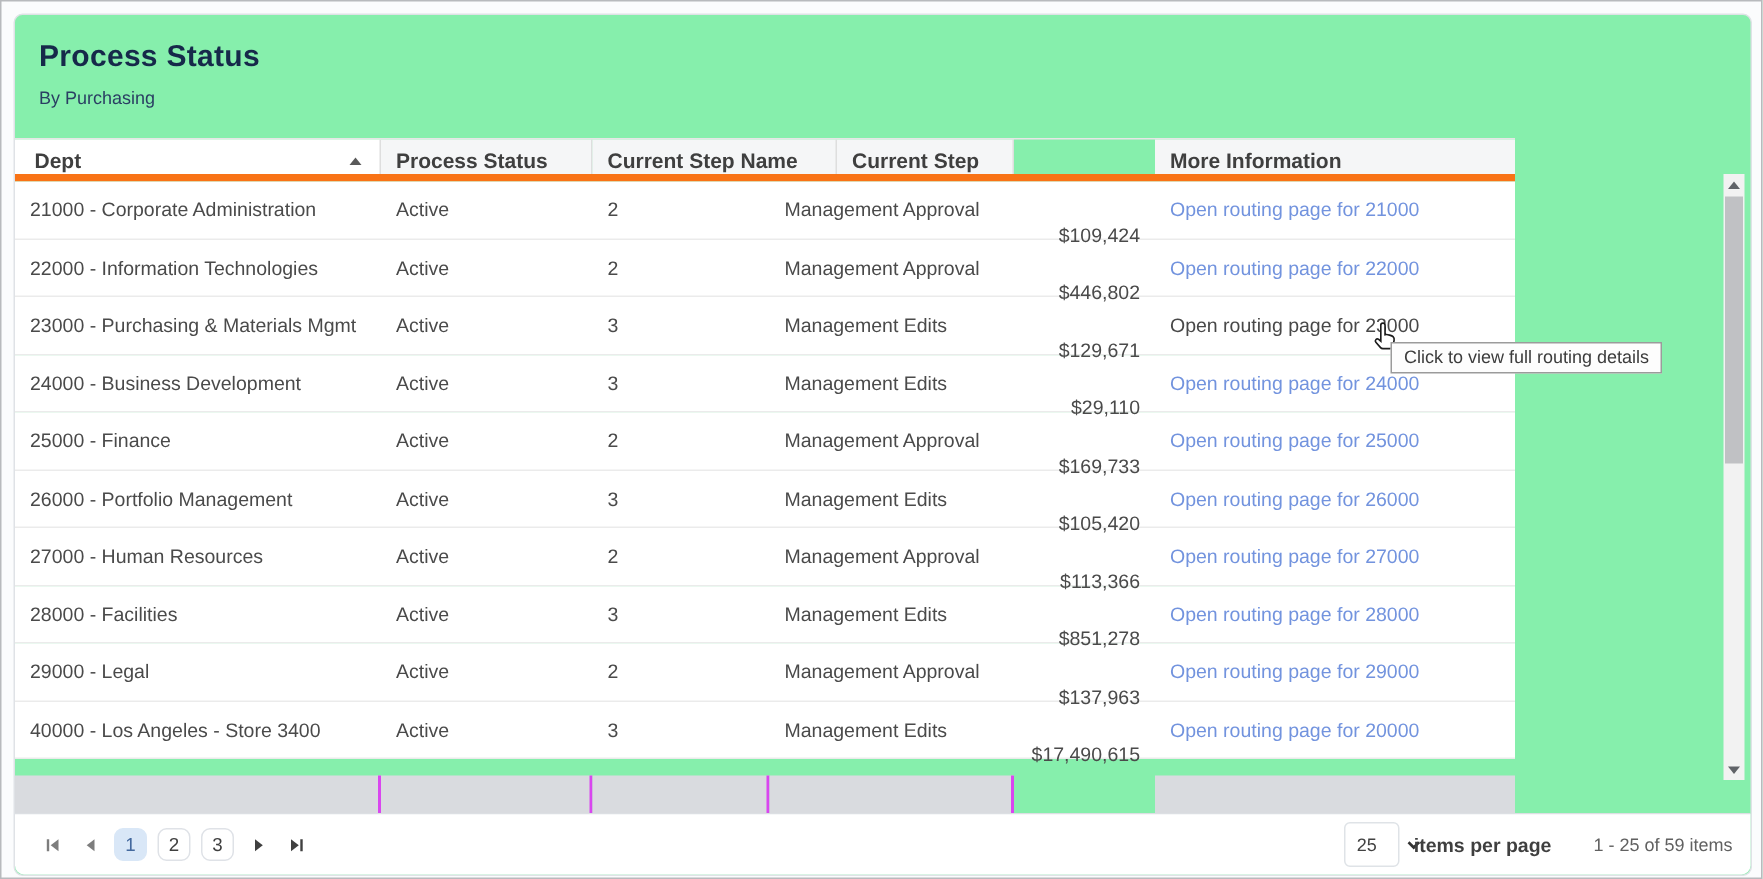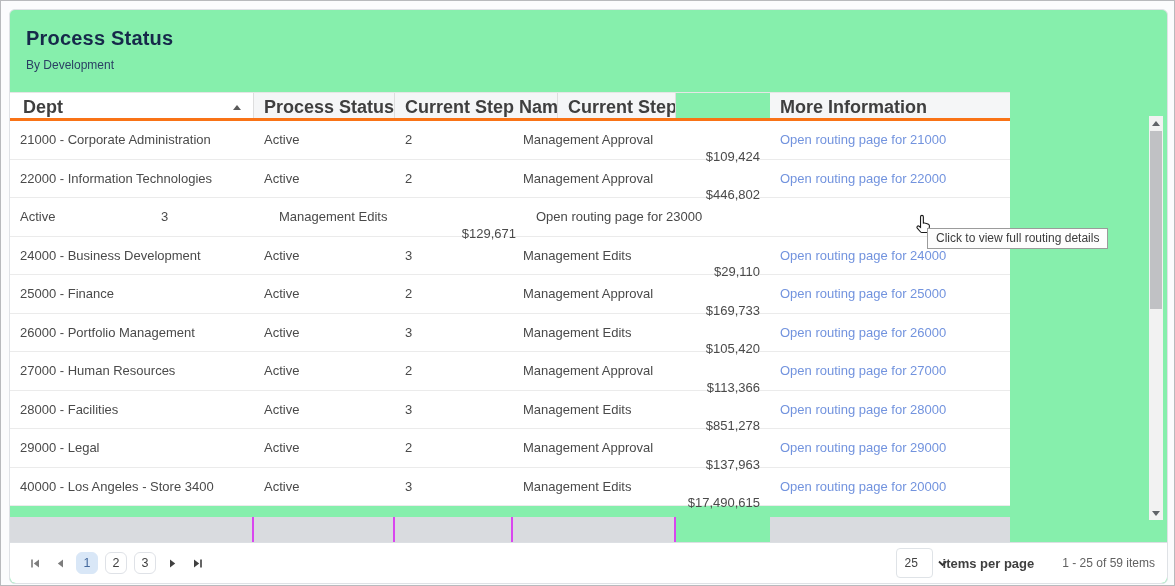--- a/index.html
+++ b/index.html
@@ -9,22 +9,22 @@
   .card { position:absolute; left:8px; top:8px; width:1159px; height:575px;
           background:#86efac; border:1px solid #dfe2e6; border-radius:6px; }
 
   
   .card-head { padding:17px 16px 0 16px; }
   .page-title { font-size:20px; font-weight:700; color:#16294a; letter-spacing:.2px; }
   .page-subtitle { margin-top:8px; font-size:12px; color:#2a3f63; }
 
   
   .grid-header { display:flex; margin-top:20px; height:29px; line-height:28px;
-                 border-top:1px solid #e6e6e6; border-bottom:3px solid #f97316;
-                 width:1000px; font-size:18px; font-weight:700; color:#3f3f3f; }
+                 border-top:1px solid #e6e6e6; border-bottom:5px solid #f97316;
+                 width:1000px; font-size:14px; font-weight:700; color:#3f3f3f; }
   .hcell { background:#f5f6f7; border-right:1px solid #dedede; padding:0 10px;
            position:relative; white-space:nowrap; overflow:hidden; cursor:pointer; }
   .hcell.sorted { background:#ffffff; }
   .hcell:last-child { border-right:none; }
   .sort-arrow { position:absolute; right:12px; top:12px; width:0; height:0;
                 border-left:4px solid transparent; border-right:4px solid transparent;
                 border-bottom:5px solid #5a5a5a; }
 
   
   .col-dept { width:244px; padding-left:13px; }
@@ -88,21 +88,21 @@
   .cursor { position:absolute; left:903px; top:204px; width:19px; height:22px; }
 </style>
 </head>
 <body>
 
 <div class="screen">
   <div class="card">
 
     <div class="card-head">
       <div class="page-title">Process Status</div>
-      <div class="page-subtitle">By Development</div>
+      <div class="page-subtitle">By Purchasing</div>
     </div>
 
     <div class="grid-header">
       <div class="hcell sorted col-dept">
         <span>Dept</span>
         <span class="sort-arrow"></span>
       </div>
       <div class="hcell col-status">
         <span>Process Status</span>
       </div>
@@ -137,20 +137,21 @@
         <div class="cell col-status">Active</div>
         <div class="cell col-step">2</div>
         <div class="cell col-stepname">Management Approval</div>
         <div class="cell col-total">$446,802</div>
         <div class="cell col-info">
           <a class="link">Open routing page for 22000</a>
         </div>
       </div>
 
       <div class="row">
+        <div class="cell col-dept">23000 - Purchasing &amp; Materials Mgmt</div>
         <div class="cell col-status">Active</div>
         <div class="cell col-step">3</div>
         <div class="cell col-stepname">Management Edits</div>
         <div class="cell col-total">$129,671</div>
         <div class="cell col-info">
           <a class="link hovered">Open routing page for 23000</a>
         </div>
       </div>
 
       <div class="row">

